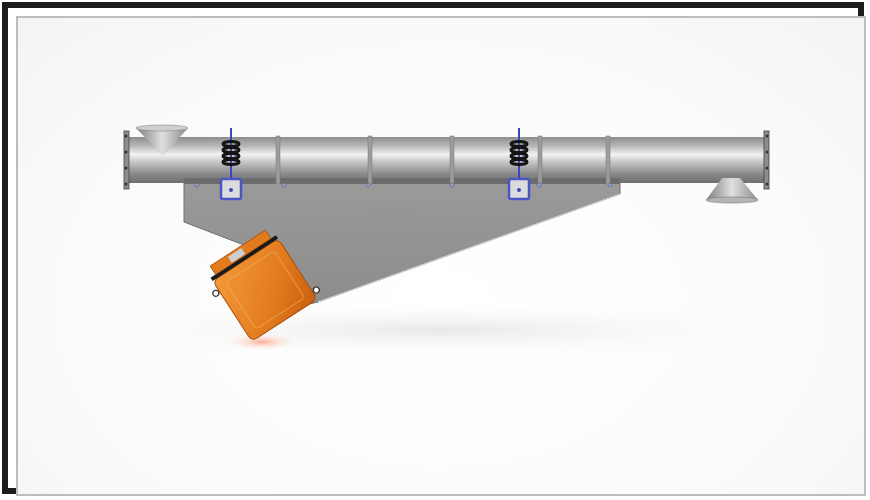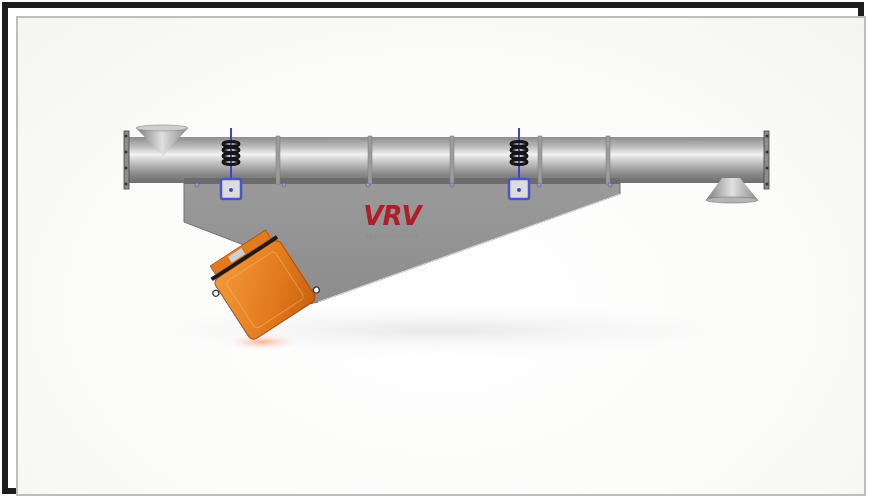--- a/index.html
+++ b/index.html
@@ -134,15 +134,14 @@
     <rect x="236" y="262" width="58" height="56" rx="4" fill="none" stroke="#f7b46a" stroke-width="1" opacity="0.6"></rect>
     <rect x="226" y="250" width="78" height="4" fill="#1a1a1a"></rect>
     <rect x="232" y="240" width="66" height="10" fill="#e27a1e" stroke="#a84e0c" stroke-width="0.8"></rect>
     <rect x="252" y="242" width="16" height="7" fill="#cfcfcf"></rect>
     <circle cx="222" cy="266" r="3" fill="#fff" stroke="#333" stroke-width="1.2"></circle>
     <circle cx="308" cy="318" r="3" fill="#fff" stroke="#333" stroke-width="1.2"></circle>
   </g>
 </svg>
 
 <div class="logo">
-  <div class="logo-mark">VRV</div>
   <div class="logo-tag">· · · · ·  · · · · · · · ·</div>
 </div>
 
 </body></html>

